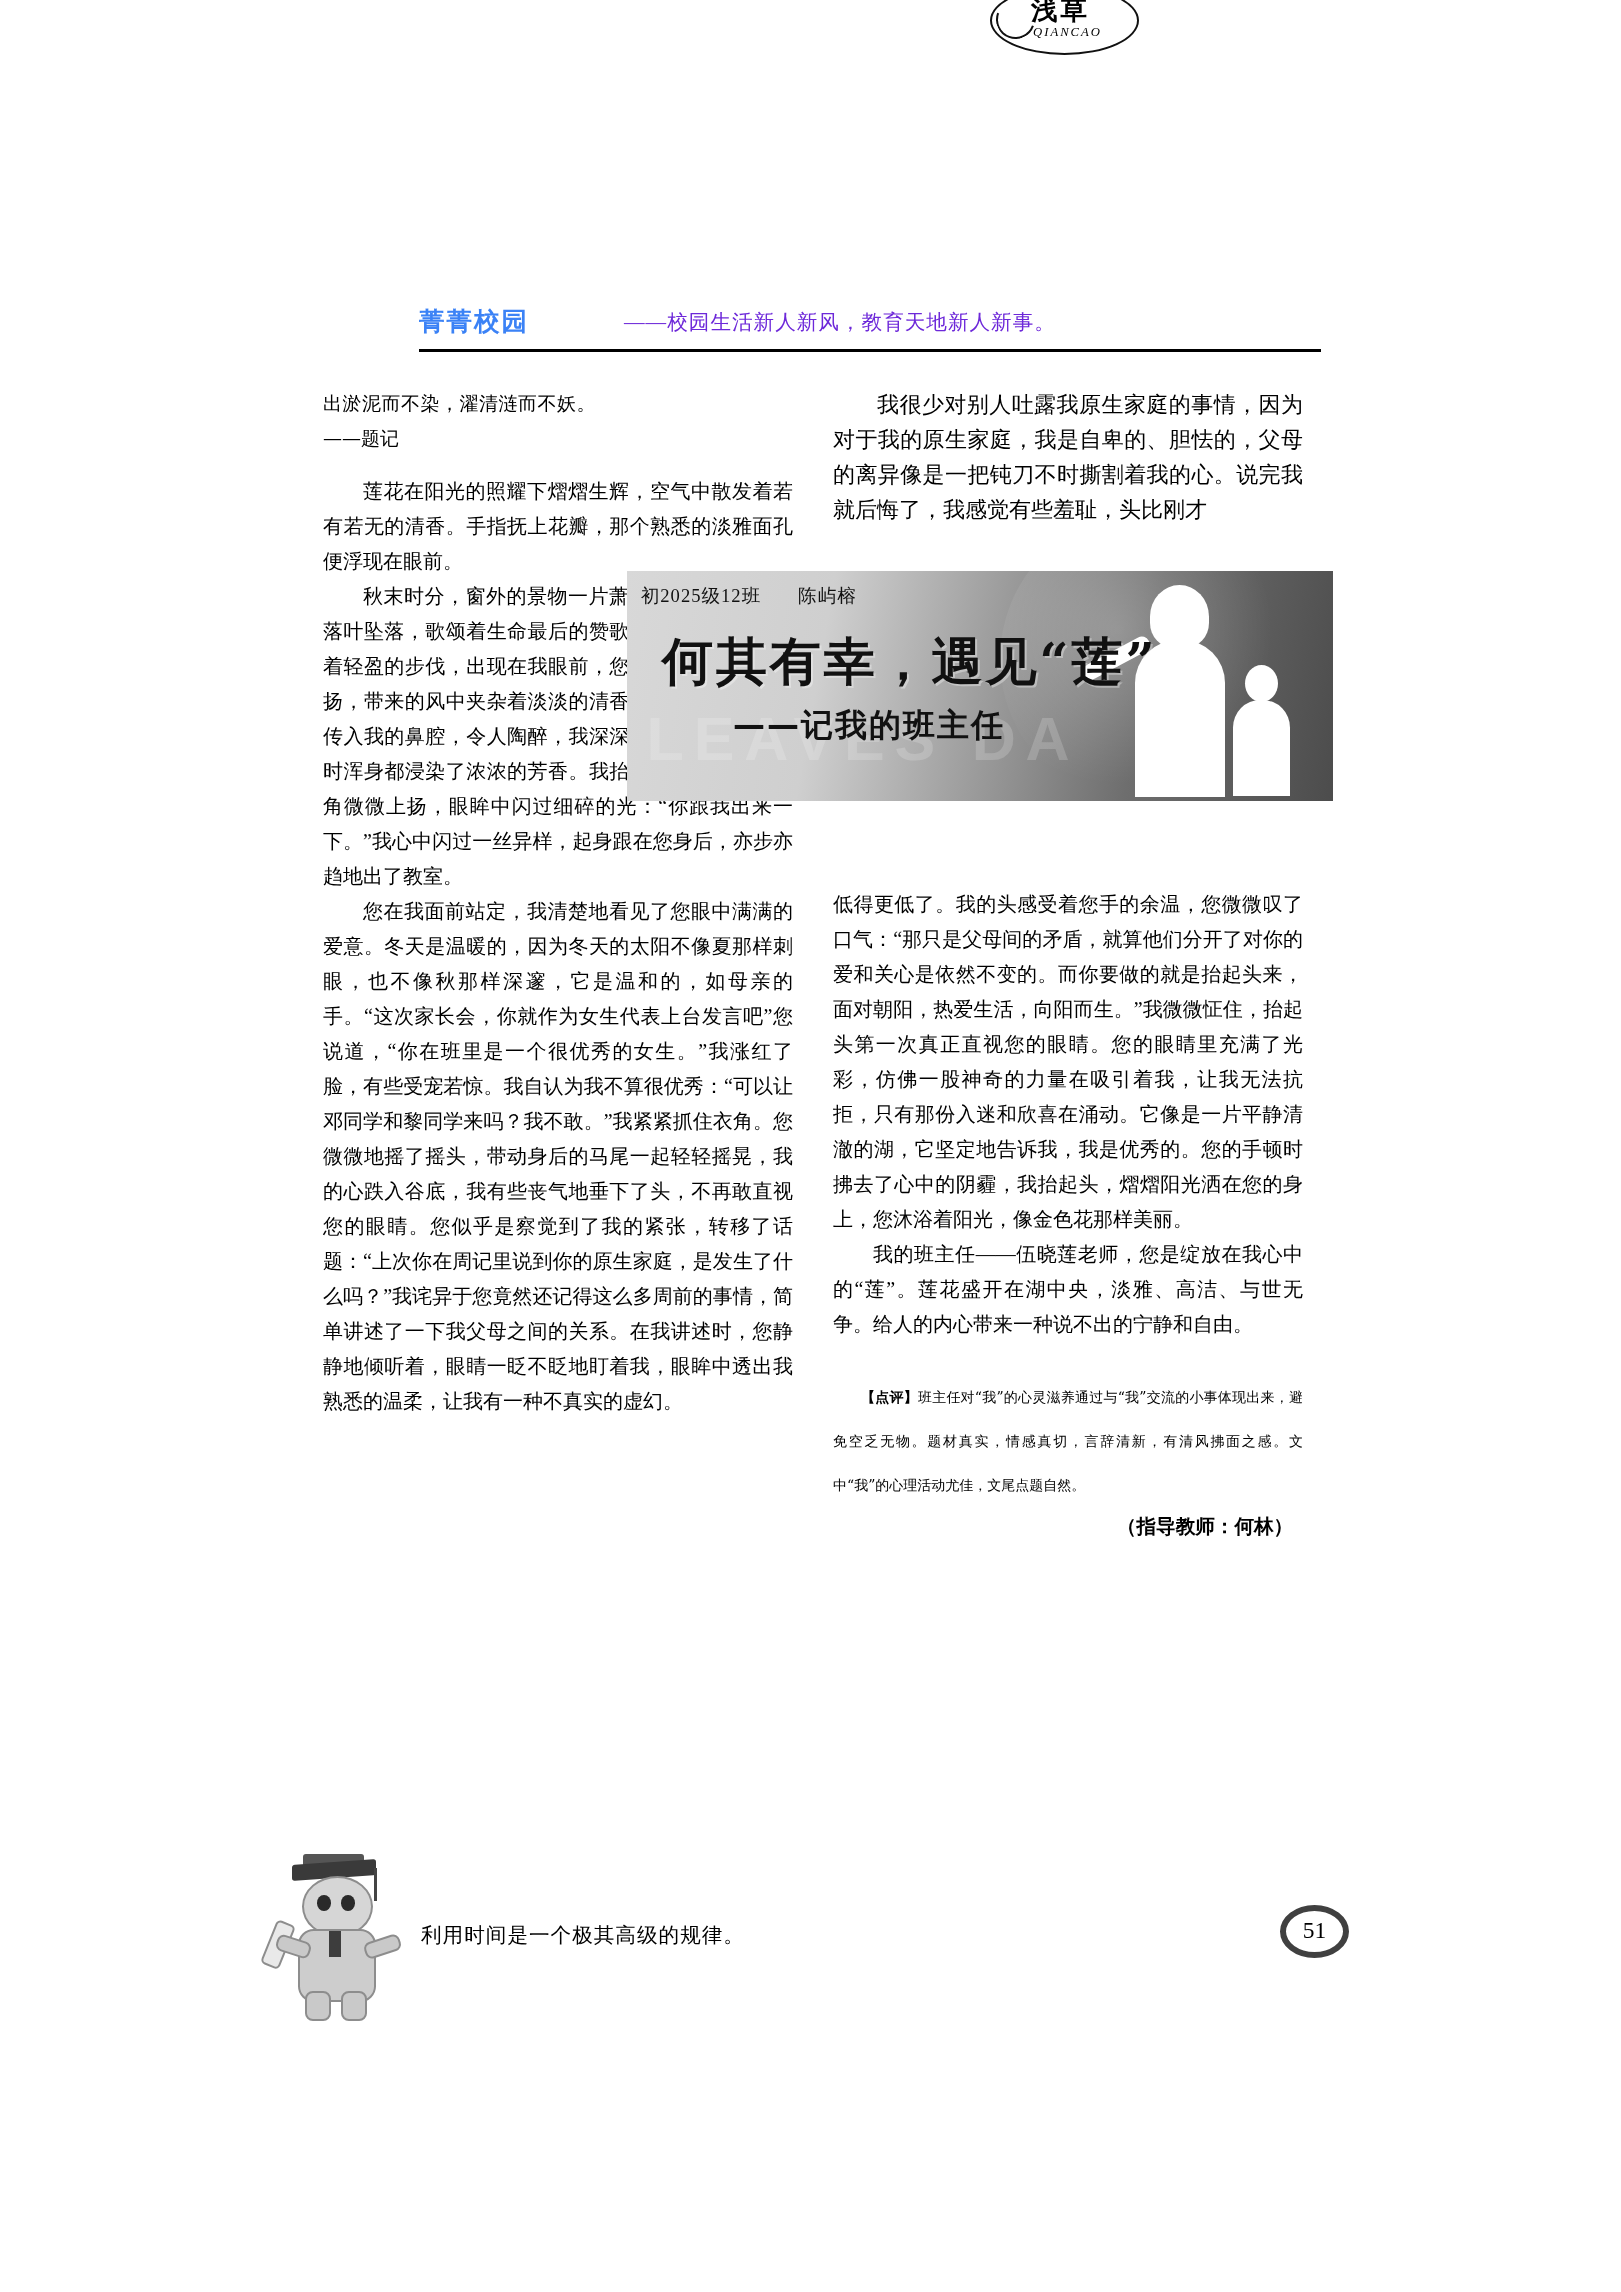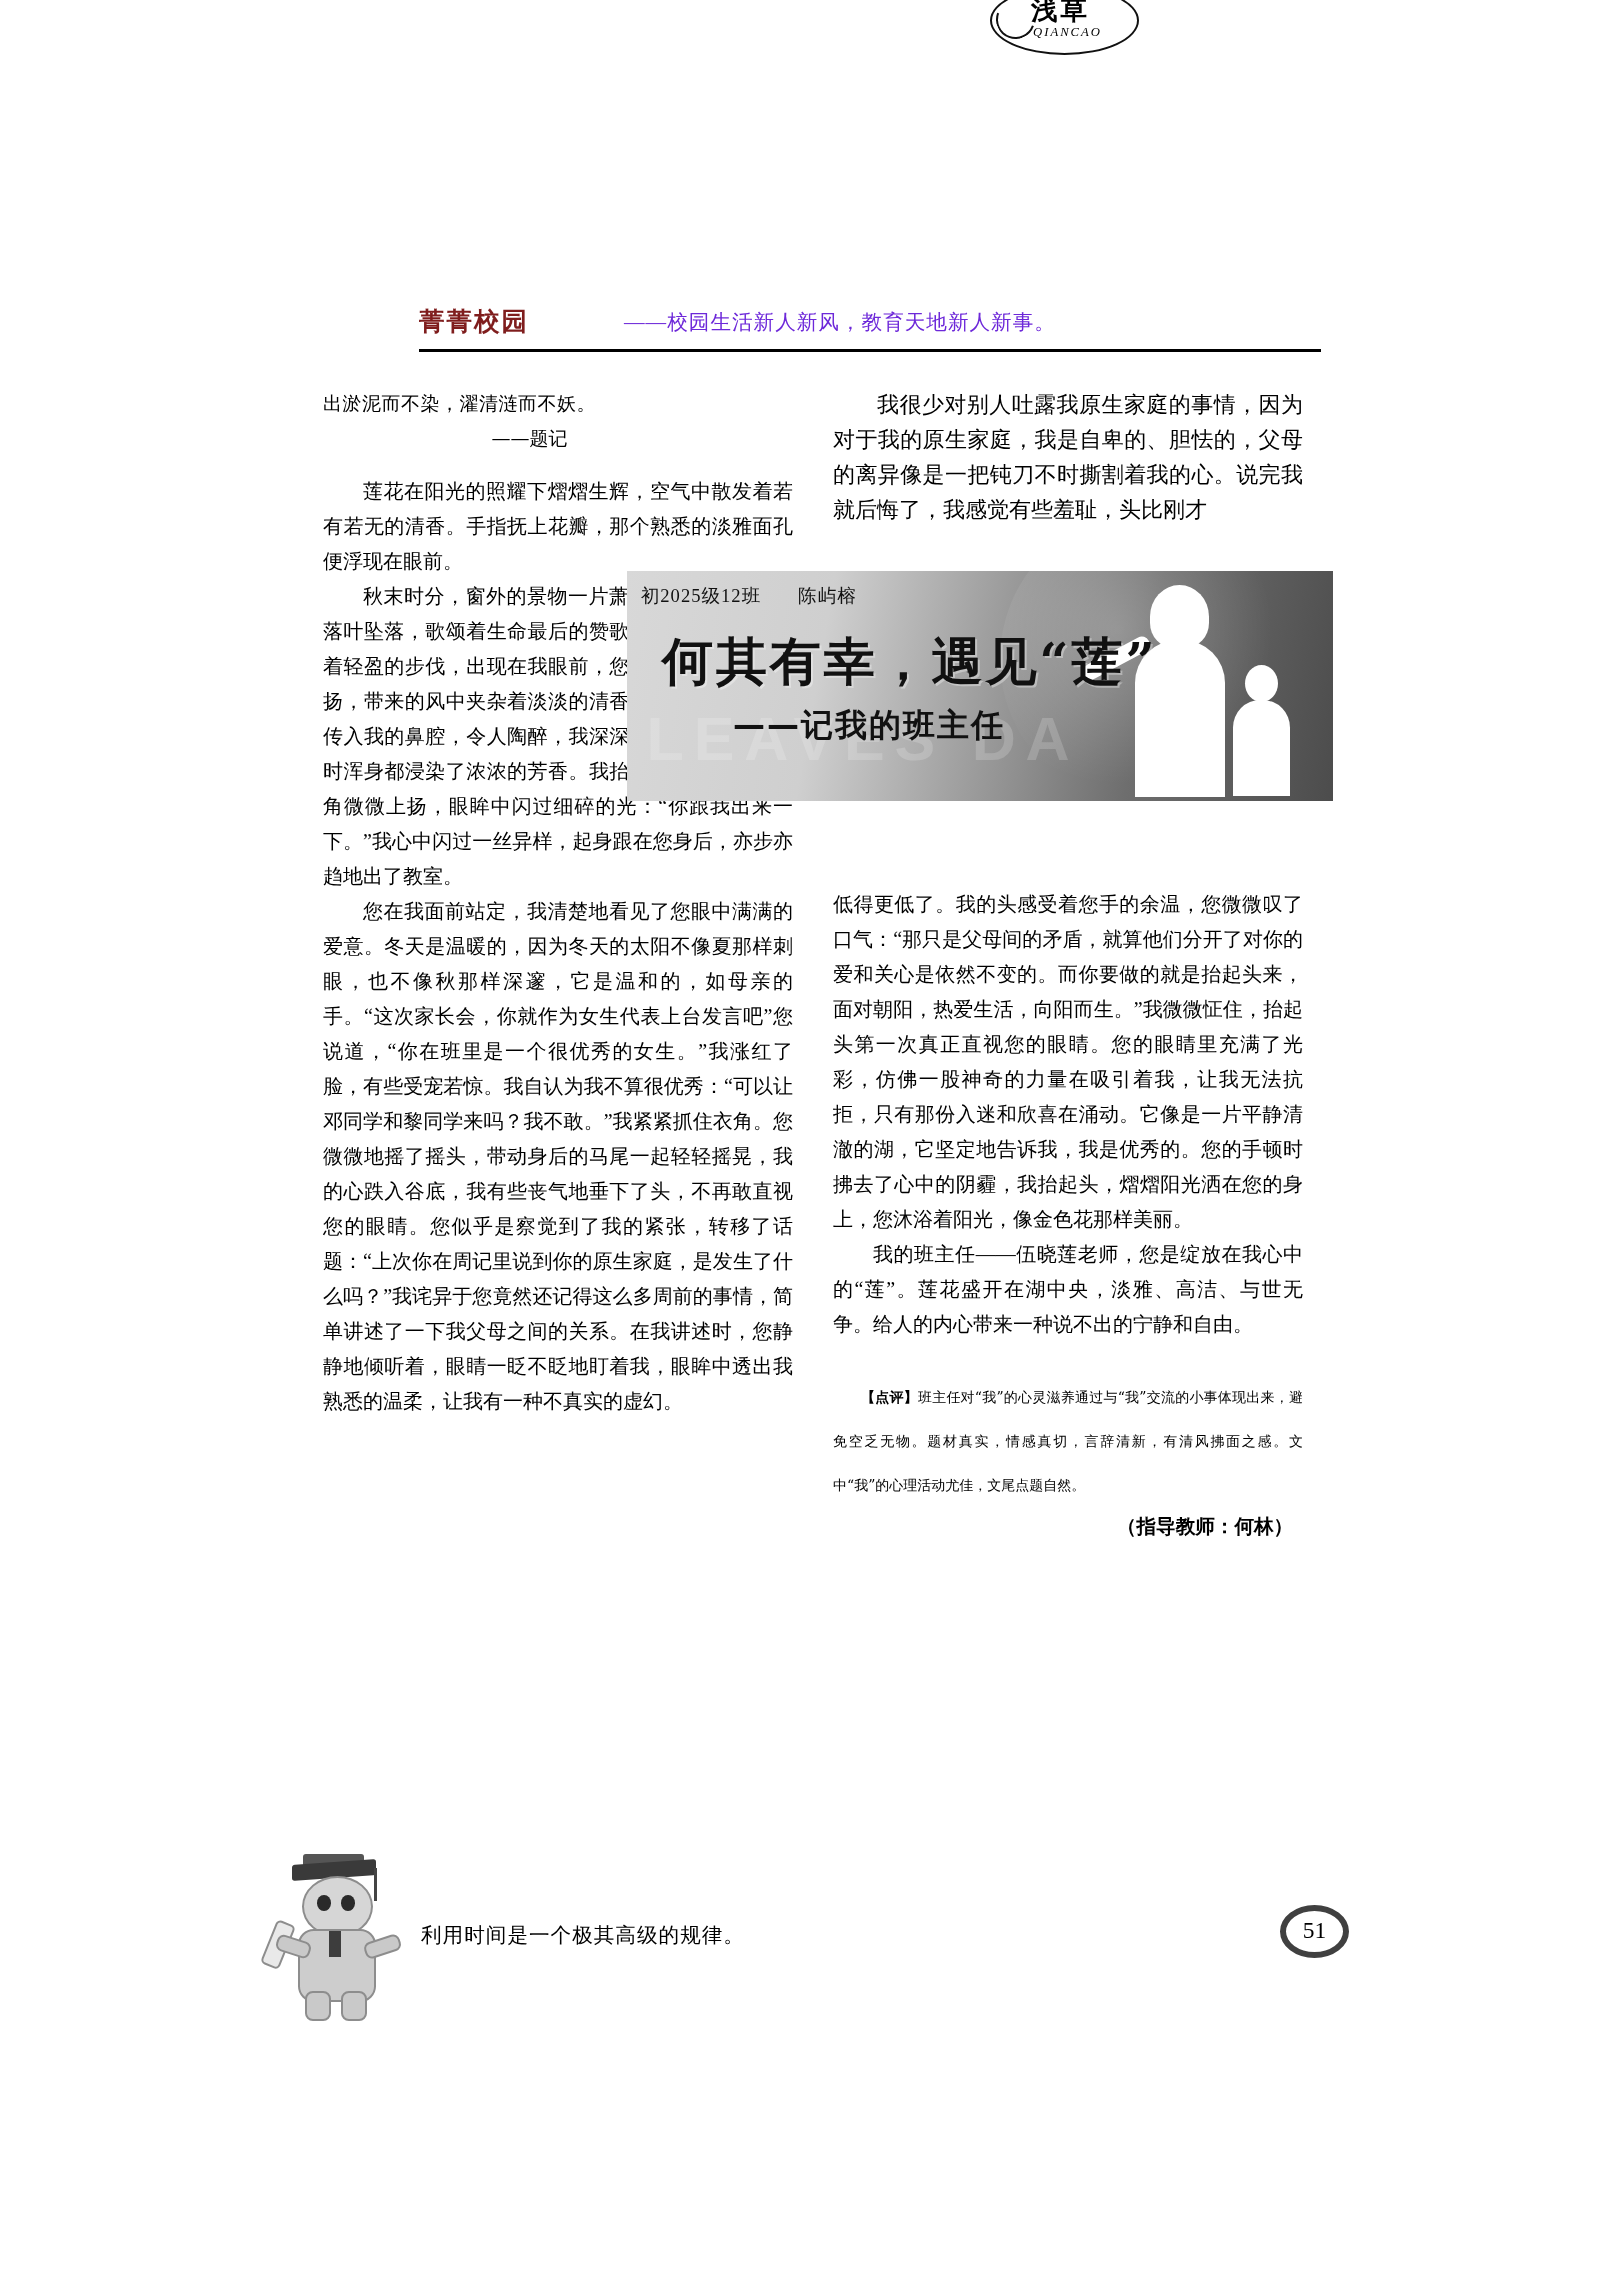--- a/index.html
+++ b/index.html
@@ -32,21 +32,21 @@
     height: 69px;
   }
   .header-title {
     position: absolute;
     left: 125px;
     top: 9.8px;
     font-family: "DejaVu Serif", serif;
     font-weight: bold;
     font-size: 25.5px;
     letter-spacing: 2px;
-    color: #7f1d1d;
+    color: #3b82f6;
   }
   .header-sub {
     position: absolute;
     left: 294px;
     top: 13.7px;
     font-family: "Liberation Serif", serif;
     font-size: 20.6px;
     color: #6d28d9;
     letter-spacing: 1px;
     margin-left: 36px;
@@ -117,21 +117,21 @@
   }
   .col-left  { left: 323px; top: 387px; }
 
   .epigraph {
     font-family: "DejaVu Serif", serif;
     font-size: 19px;
     line-height: 32px;
     letter-spacing: 0.5px;
   }
   .epigraph-attr {
-    text-align: center;
+    text-align: left;
     font-family: "DejaVu Serif", serif;
     font-size: 19px;
     padding-right: 57px;
     margin-top: 2px;
   }
   p.body {
     margin: 0;
     text-indent: 2em;
   }
   p.body.noindent { text-indent: 0; }

